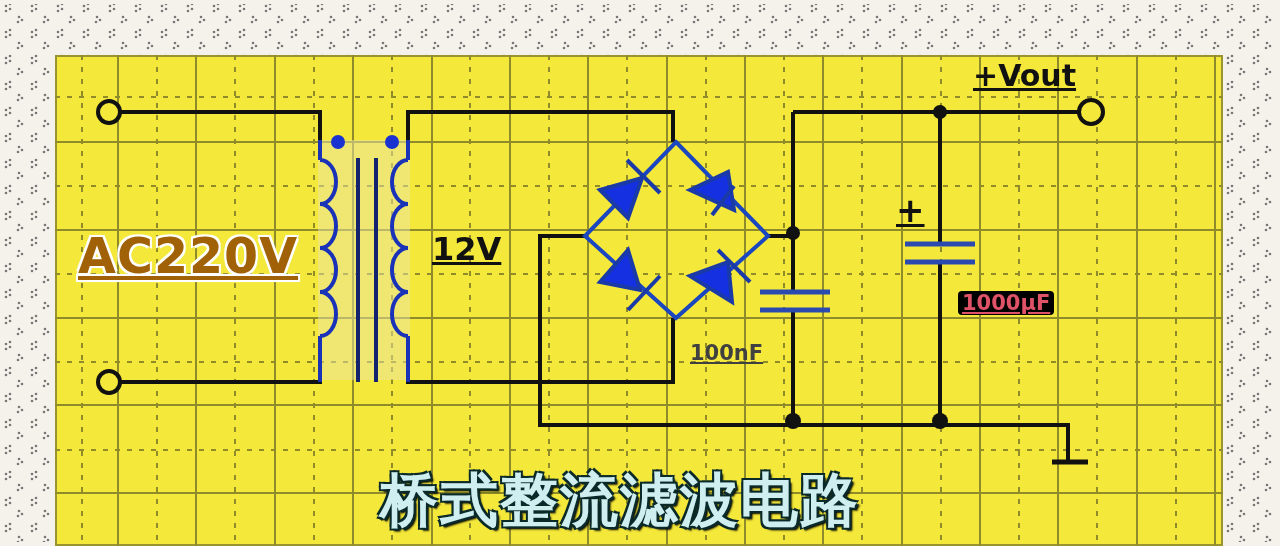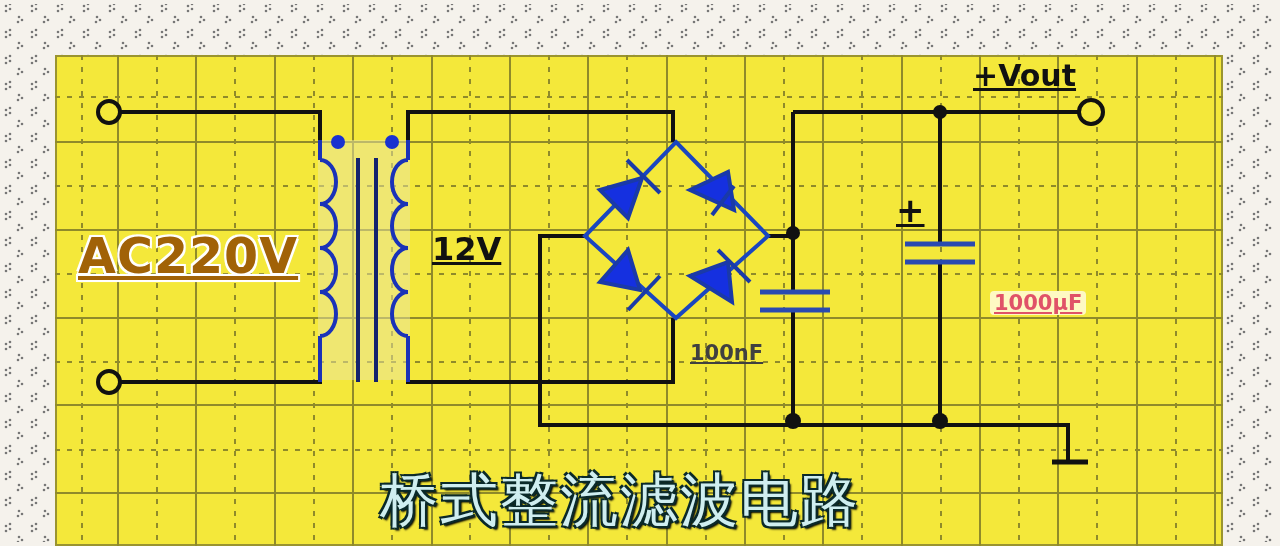--- a/index.html
+++ b/index.html
@@ -22,26 +22,26 @@
   .label { position:absolute; font-weight:bold; white-space:nowrap;text-decoration:underline; }
   .lbl-ac220 {
     left:78px; top:228px; font-size:49px; color:#a16207;
     text-shadow: 0 0 3px #fff, 0 0 3px #fff, 2px 2px 0 #fff, -2px -2px 0 #fff, 2px -2px 0 #fff, -2px 2px 0 #fff;
     letter-spacing:1px;
   }
   .lbl-ac12 { left:432px; top:228px; font-size:32px; color:#111; line-height:42px; }
   .lbl-100nf { left:690px; top:341px; font-size:21px; color:#404040; }
   .lbl-1000uf {
     left:958px; top:291px; font-size:21px; color:#e05268;
-    background:#fef9c3; padding:0 4px; border-radius:4px;margin-left:32px;
+    background:#000000; padding:0 4px; border-radius:4px;
   }
   .lbl-vout { left:973px; top:58px; font-size:30px; color:#111; }
   .lbl-plus { left:896px; top:190px; font-size:34px; color:#111; }
   .title {
-    position:absolute; left:380px; top:462px; font-size:58px; font-weight:normal;
+    position:absolute; left:380px; top:462px; font-size:58px; font-weight:bold;
     color:#cfeef0; letter-spacing:2px;
     text-shadow: 0 0 2px #0b2a2a, 2px 2px 0 #0b2a2a, -2px -2px 0 #0b2a2a, 2px -2px 0 #0b2a2a, -2px 2px 0 #0b2a2a, 3px 3px 2px #000;
   }
 </style>
 </head>
 <body>
 
 <div class="frame">
   <svg class="lace" width="1280" height="546">
     <defs>

